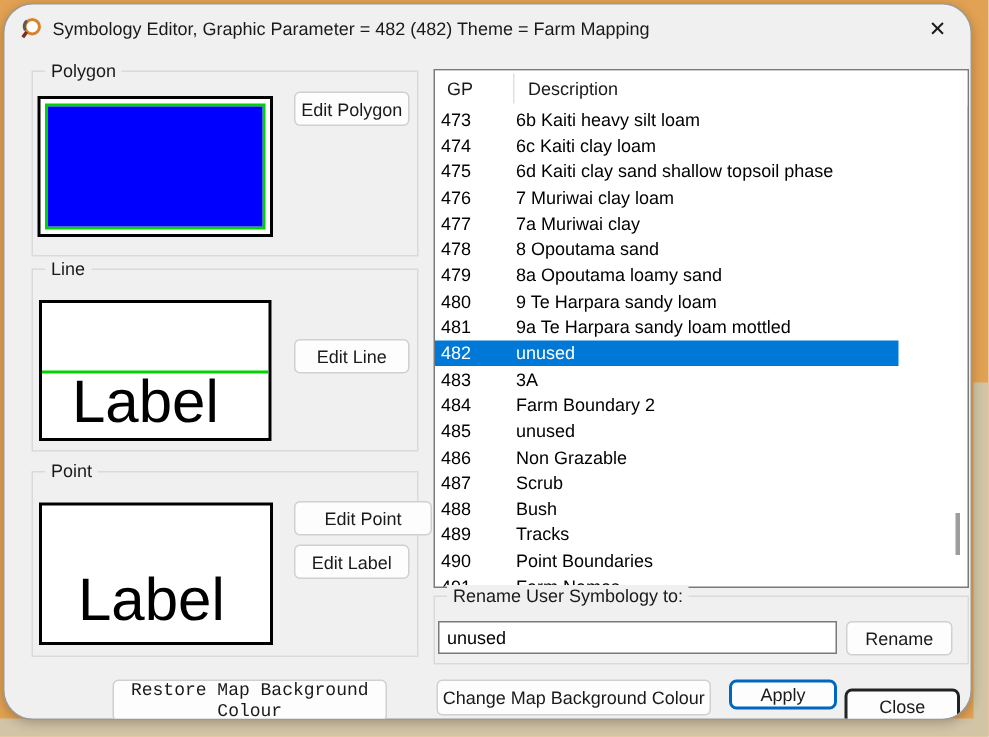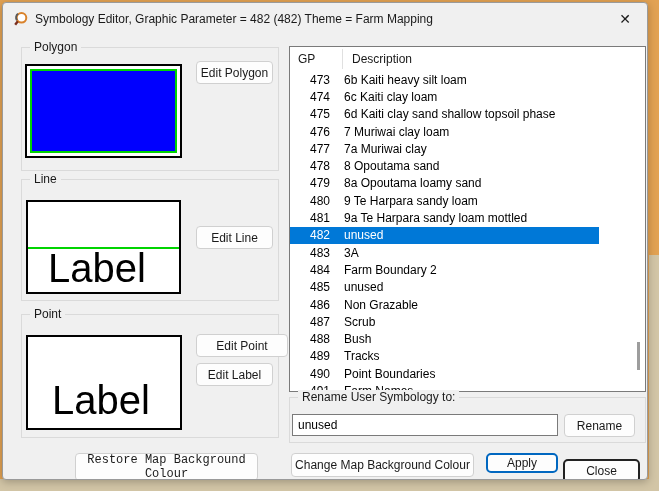--- a/index.html
+++ b/index.html
@@ -2,21 +2,21 @@
 <html><head>
 <meta charset="utf-8">
 <style>
   * { margin:0; padding:0; box-sizing:border-box; }
   html,body { width:659px; height:491px; overflow:hidden; }
   body { background:#e2a253; font-family:"Liberation Sans", sans-serif; position:relative; }
   .bg-bottom { position:absolute; left:0; bottom:0; width:659px; height:12px; background:#d2c5a6; }
   .bg-right { position:absolute; right:0; top:255px; width:10px; height:236px; background:#d2c5a6; }
 
   .dialog { position:absolute; left:2px; top:2px; width:646px; height:478px;
-    background:#f0f0f0; border:1px solid #9a9a9a; border-radius:4px;
+    background:#f0f0f0; border:1px solid #9a9a9a; border-radius:20px;
     box-shadow:0 2px 8px rgba(0,0,0,.25); overflow:hidden; }
 
   
   .titlebar { position:absolute; left:0; top:0; width:100%; height:32px; display:flex; align-items:center; }
   .title-icon { margin-left:10px; width:16px; height:16px; flex:0 0 16px; }
   .title-text { margin-left:6px; font-size:12px; color:#1a1a1a; white-space:nowrap; }
   .close-btn { position:absolute; right:0; top:0; width:44px; height:32px; display:flex;
     align-items:center; justify-content:center; font-size:14px; color:#1a1a1a; cursor:pointer; }
 
   
@@ -58,21 +58,21 @@
   
   .listview { position:absolute; left:286px; top:43px; width:357px; height:346px;
     background:#fff; border:1px solid #7a7a7a; overflow:hidden; }
   .lv-header { position:relative; height:24px; display:flex; align-items:center;
     font-size:12px; color:#1a1a1a; background:#fff; }
   .lv-header .hcol-gp { padding-left:8px; width:52px; }
   .lv-header .hcol-desc { padding-left:10px; }
   .lv-header .hdiv { position:absolute; left:52px; top:2px; width:1px; height:20px; background:#e0e0e0; }
   .lv-rows { position:relative; }
   .lv-row { height:17.3px; display:flex; align-items:center; font-size:12px; color:#000; width:309px; }
-  .lv-row .lv-gp { padding-left:20px; width:54px; flex:0 0 54px; }
+  .lv-row .lv-gp { padding-left:4px; width:54px; flex:0 0 54px; }
   .lv-row .lv-desc { white-space:nowrap; }
   .lv-row.selected { color:#fff; }
   .v-scroll-thumb { position:absolute; right:5px; top:295px; width:3px; height:28px; background:#9d9d9d; }
 
   
   .rename-input { position:absolute; left:289px; top:411px; width:266px; height:22px;
     border:1px solid #7a7a7a; background:#fff; font-size:12px; padding:0 5px;
     font-family:"Liberation Sans", sans-serif; color:#000; outline:none; }
 </style>
 </head>

